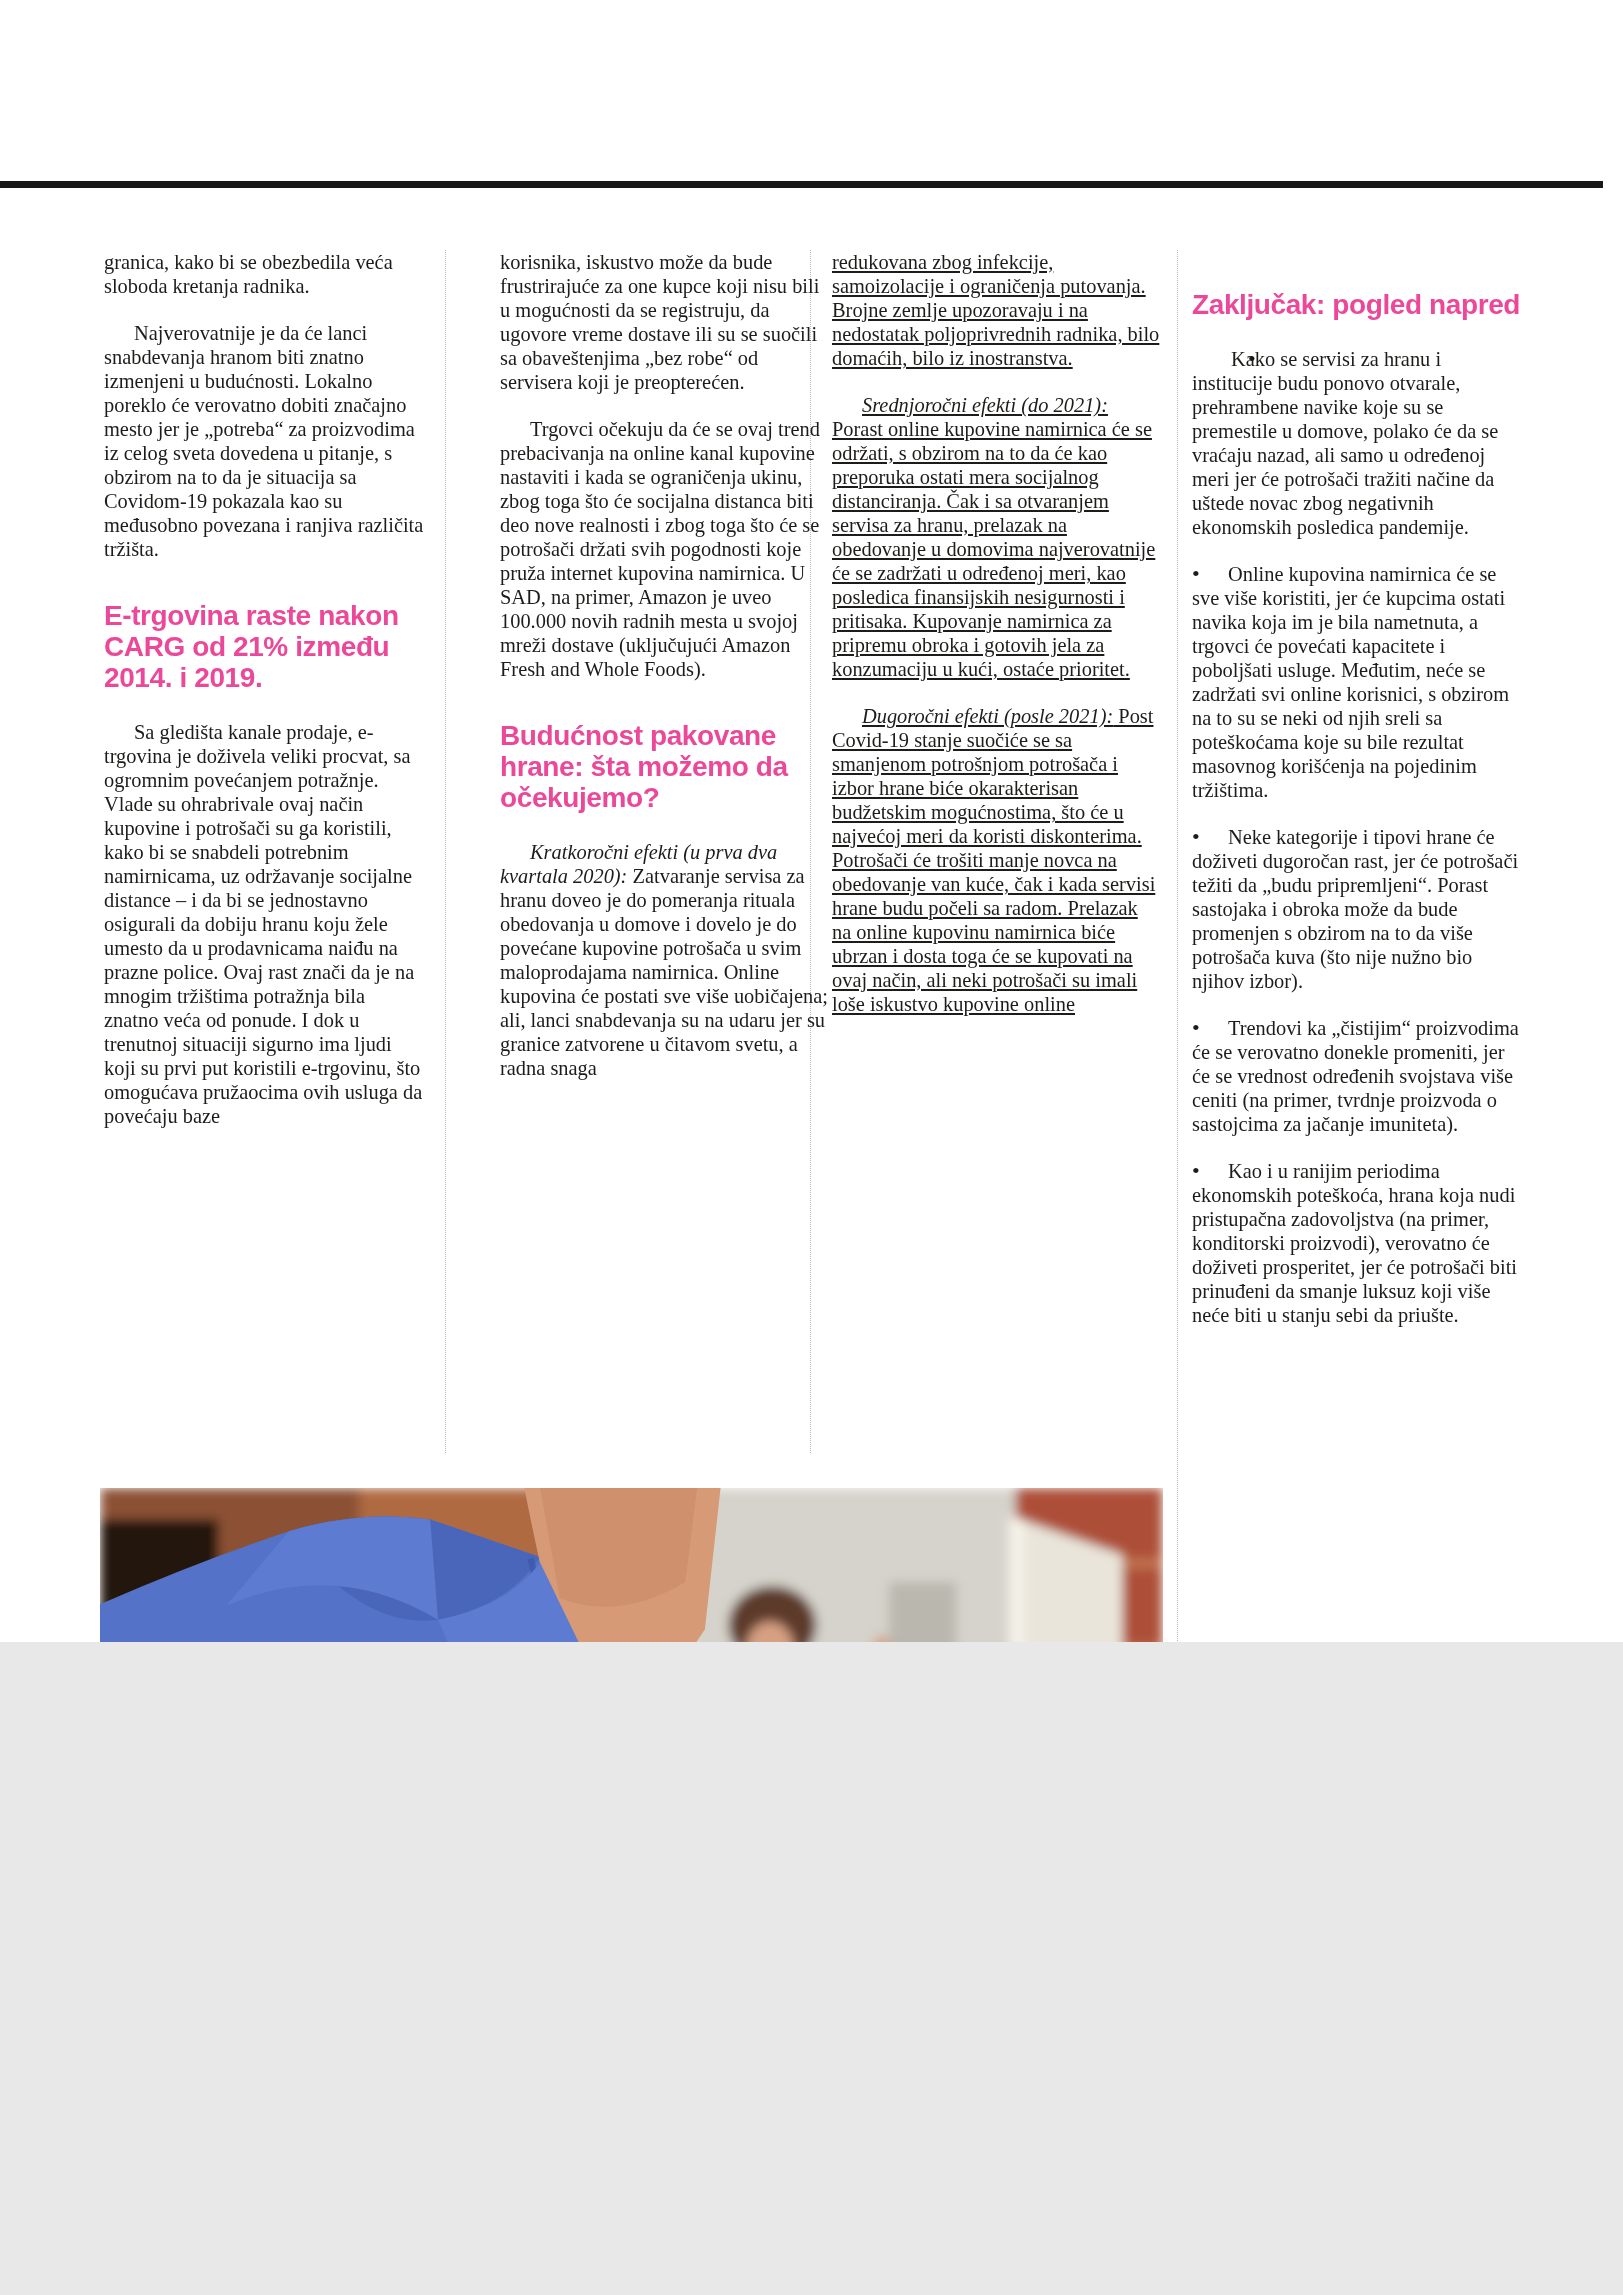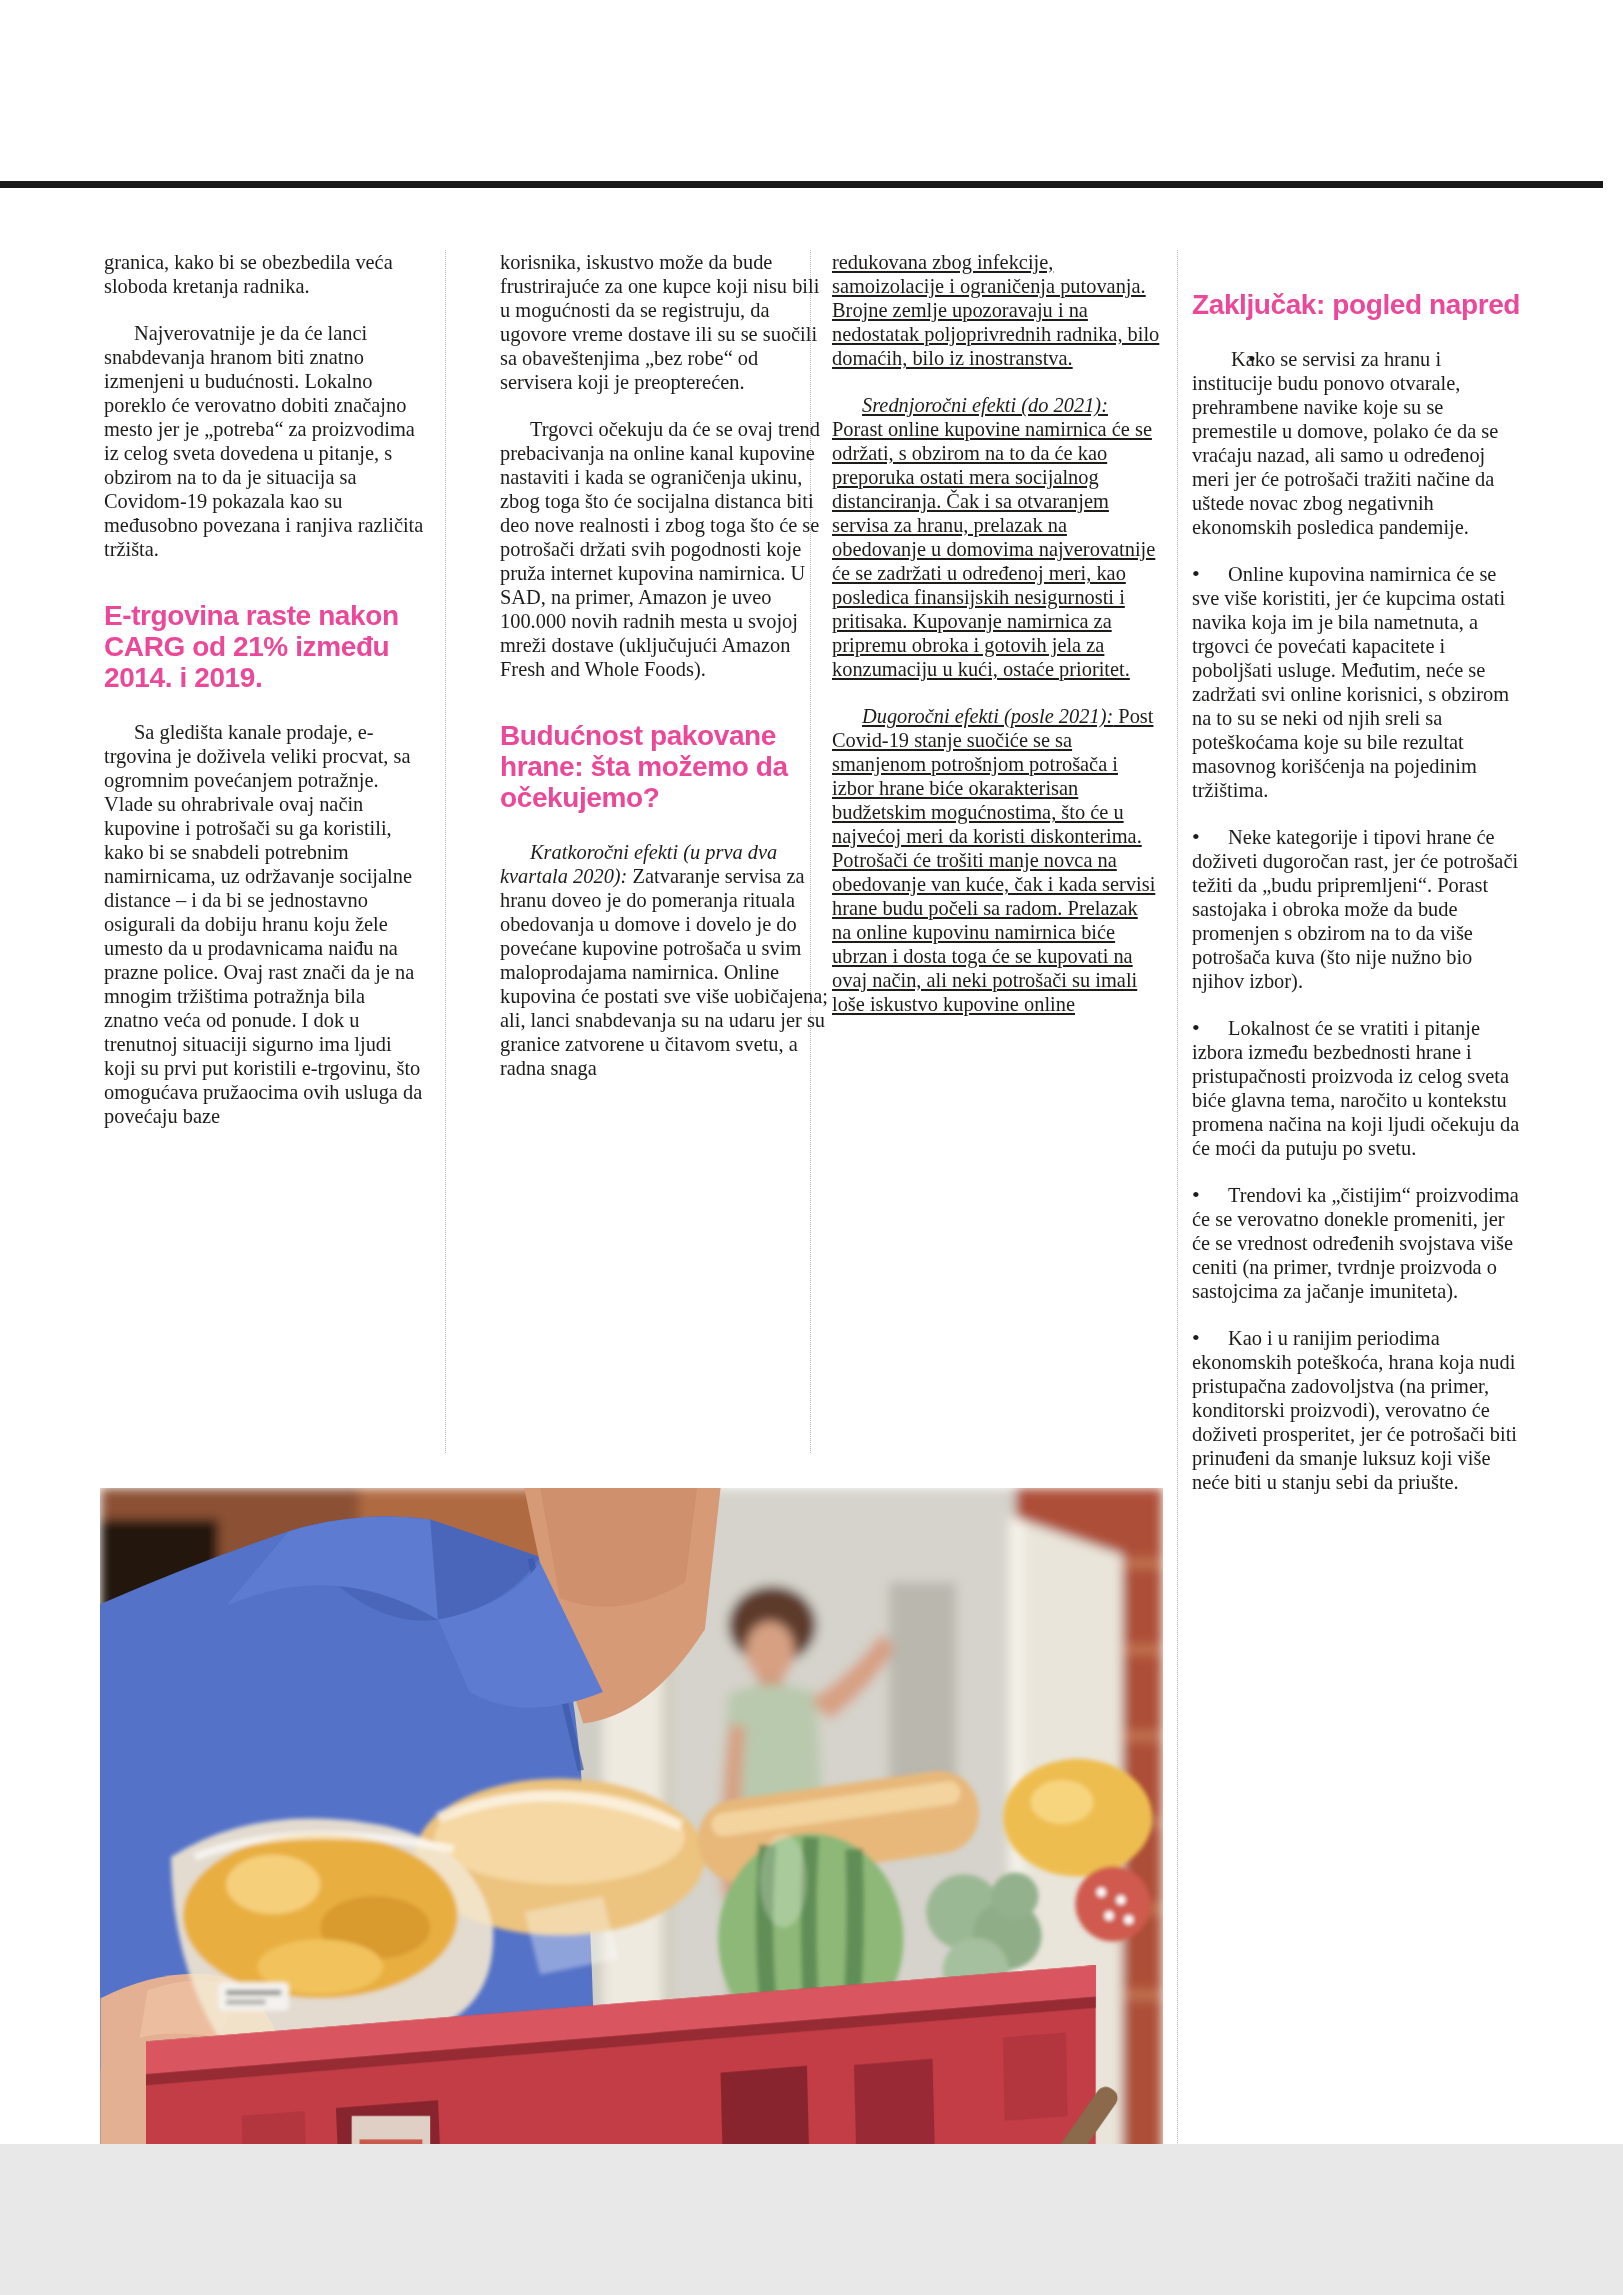--- a/index.html
+++ b/index.html
@@ -1,17 +1,17 @@
 <!DOCTYPE html>
 <html style="font-size:12.6px"><head>
 <meta charset="utf-8">
 <style>
   html,body{margin:0;padding:0;background:#e8e8e8;}
   .page{
-    position:relative;width:1623px;height:2144px;background:#ffffff;
+    position:relative;width:1623px;height:1642px;background:#ffffff;
     overflow:hidden;font-family:"Liberation Serif",serif;color:#1d1c1a;
   }
   .top-rule{position:absolute;left:0;top:181px;width:1603px;height:7px;background:#181818;}
   .col{position:absolute;top:250px;font-size:20.4px;line-height:24px;text-align:left;}
   .col p{margin:23px 0 0 0;}
   .col p:first-child{margin-top:0;}
   .indent{text-indent:30px;}
   .col h2{
     font-family:"Liberation Sans",sans-serif;font-weight:700;
     font-size:28px;line-height:31px;letter-spacing:-0.4px;color:#ec4899;
@@ -68,21 +68,20 @@
     <p>redukovana zbog infekcije, samoizolacije i ograničenja putovanja. Brojne zemlje upozoravaju i na nedostatak poljoprivrednih radnika, bilo domaćih, bilo iz inostranstva.</p>
     <p class="indent"><span class="lead">Srednjoročni efekti (do 2021):</span><span> Porast online kupovine namirnica će se održati, s obzirom na to da će kao preporuka ostati mera socijalnog distanciranja. Čak i sa otvaranjem servisa za hranu, prelazak na obedovanje u domovima najverovatnije će se zadržati u određenoj meri, kao posledica finansijskih nesigurnosti i pritisaka. Kupovanje namirnica za pripremu obroka i gotovih jela za konzumaciju u kući, ostaće prioritet.</span></p>
     <p class="indent"><span class="lead">Dugoročni efekti (posle 2021):</span><span> Post Covid-19 stanje suočiće se sa smanjenom potrošnjom potrošača i izbor hrane biće okarakterisan budžetskim mogućnostima, što će u najvećoj meri da koristi diskonterima. Potrošači će trošiti manje novca na obedovanje van kuće, čak i kada servisi hrane budu počeli sa radom. Prelazak na online kupovinu namirnica biće ubrzan i dosta toga će se kupovati na ovaj način, ali neki potrošači su imali loše iskustvo kupovine online</span></p>
   </div>
 
   <div class="col" style="left:1192px;width:333px;">
     <h2>Zaključak: pogled napred</h2>
     <p class="bp first"><span class="bullet">•</span><span>Kako se servisi za hranu i institucije budu ponovo otvarale, prehrambene navike koje su se premestile u domove, polako će da se vraćaju nazad, ali samo u određenoj meri jer će potrošači tražiti načine da uštede novac zbog negativnih ekonomskih posledica pandemije.</span></p>
     <p class="bp"><span class="bullet">•</span><span>Online kupovina namirnica će se sve više koristiti, jer će kupcima ostati navika koja im je bila nametnuta, a trgovci će povećati kapacitete i poboljšati usluge. Međutim, neće se zadržati svi online korisnici, s obzirom na to su se neki od njih sreli sa poteškoćama koje su bile rezultat masovnog korišćenja na pojedinim tržištima.</span></p>
     <p class="bp"><span class="bullet">•</span><span>Neke kategorije i tipovi hrane će doživeti dugoročan rast, jer će potrošači težiti da „budu pripremljeni“. Porast sastojaka i obroka može da bude promenjen s obzirom na to da više potrošača kuva (što nije nužno bio njihov izbor).</span></p>
-    <p class="bp"><span class="bullet">•</span><span>Lokalnost će se vratiti i pitanje izbora između bezbednosti hrane i pristupačnosti proizvoda iz celog sveta biće glavna tema, naročito u kontekstu promena načina na koji ljudi očekuju da će moći da putuju po svetu.</span></p>
     <p class="bp"><span class="bullet">•</span><span>Trendovi ka „čistijim“ proizvodima će se verovatno donekle promeniti, jer će se vrednost određenih svojstava više ceniti (na primer, tvrdnje proizvoda o sastojcima za jačanje imuniteta).</span></p>
     <p class="bp"><span class="bullet">•</span><span>Kao i u ranijim periodima ekonomskih poteškoća, hrana koja nudi pristupačna zadovoljstva (na primer, konditorski proizvodi), verovatno će doživeti prosperitet, jer će potrošači biti prinuđeni da smanje luksuz koji više neće biti u stanju sebi da priušte.</span></p>
   </div>
 
   <div class="photo">
     <svg width="1063" height="726" viewBox="0 0 1353 925" xmlns="http://www.w3.org/2000/svg">
       <defs>
         <filter id="b6" x="-20%" y="-20%" width="140%" height="140%">
             <feGaussianBlur stdDeviation="7"></feGaussianBlur>
           </filter>

